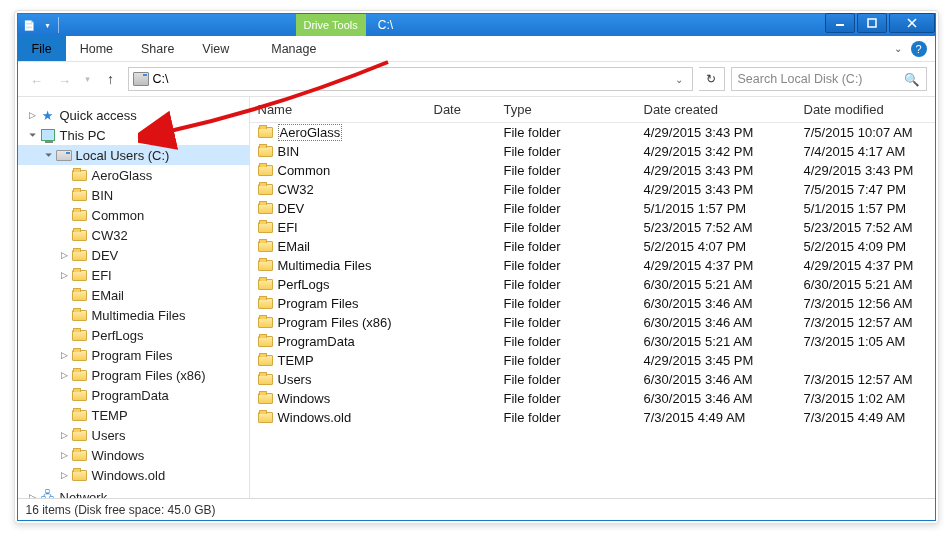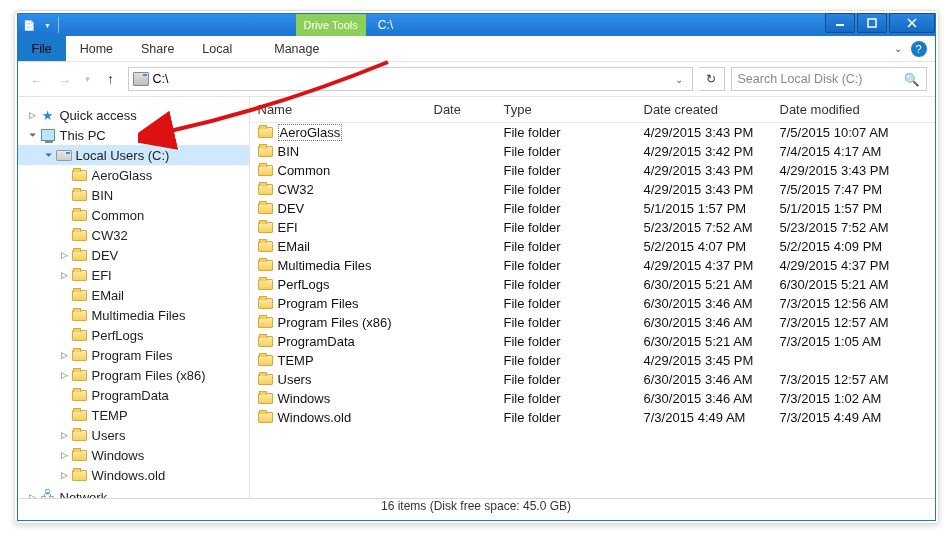--- a/index.html
+++ b/index.html
@@ -57,30 +57,30 @@
   .drive-icon::after { content:""; position: absolute; right: 1px; top: 1px; width: 4px; height: 2px; background: #3a8edb; }
 
   
   .files { flex: 1; display: flex; flex-direction: column; }
   .cols { display: flex; height: 26px; align-items: center; border-bottom: 1px solid #e8e8e8; font-size: 13px; color: #333; }
   .col { padding: 0 8px; }
   .c-name { width: 176px; }
   .c-size { width: 70px; }
   .c-type { width: 140px; }
   .c-created { width: 136px; }
-  .c-modified { flex: 1; }
+  .c-modified { flex: 1; margin-left: 24px; }
   .rows { flex: 1; overflow: hidden; }
   .row { display: flex; align-items: center; height: 19px; font-size: 13px; color: #111; }
   .row .cell { padding: 0 8px; overflow: hidden; text-overflow: ellipsis; white-space: nowrap; }
   .cell-name { width: 176px; display: flex; align-items: center; gap: 5px; }
   .row .folder-icon { flex-shrink: 0; }
   .name-text.sel { border: 1px dotted #777; padding: 0 1px; }
 
   
-  .status { height: 22px; border-top: 1px solid #d9d9d9; display: flex; align-items: center; font-size: 12px; color: #333; padding: 0 8px; flex-direction: column; }
+  .status { height: 22px; border-top: 1px solid #d9d9d9; display: flex; align-items: center; font-size: 12px; color: #333; padding: 0 8px; }
   .status .right { margin-left: auto; display: flex; align-items: center; gap: 6px; }
   .status .view-btn { width: 22px; height: 18px; border: 1px solid #ccc; display: flex; align-items: center; justify-content: center; background: #fff; }
   .status .view-btn.active { background: #e6f2fd; border-color: #8fbde6; }
 
   
   .annotation { position: absolute; left: 120px; top: 38px; pointer-events: none; }
 </style>
 </head>
 <body>
 
@@ -112,21 +112,21 @@
               <line x1="10" y1="1" x2="2" y2="9" stroke="#fff" stroke-width="1.6"></line>
             </svg>
           </div>
     </div>
   </div>
 
   <div class="ribbon">
     <div class="tab file">File</div>
     <div class="tab">Home</div>
     <div class="tab">Share</div>
-    <div class="tab">Local</div>
+    <div class="tab">View</div>
     <div class="tab" style="margin-left:14px;">Manage</div>
     <div class="spacer"></div>
     <div class="ribbon-right">
       <span class="chev">⌄</span>
       <span class="help">?</span>
     </div>
   </div>
 
   <div class="navbar">
     <div class="nav-arrow">←</div>

